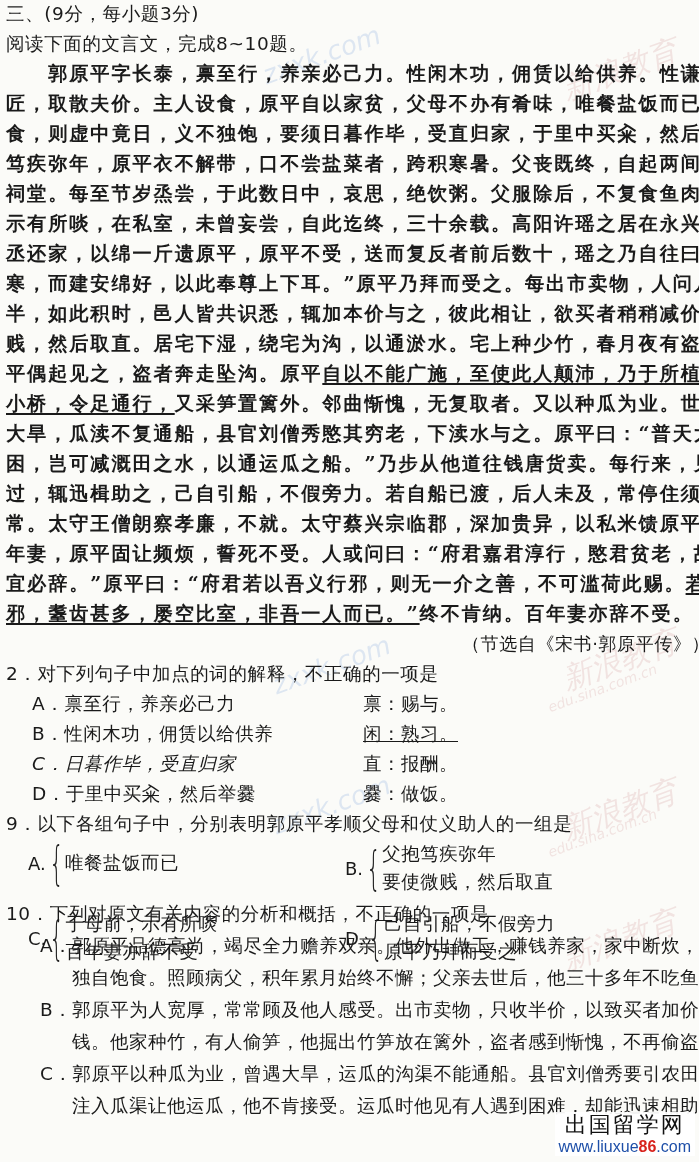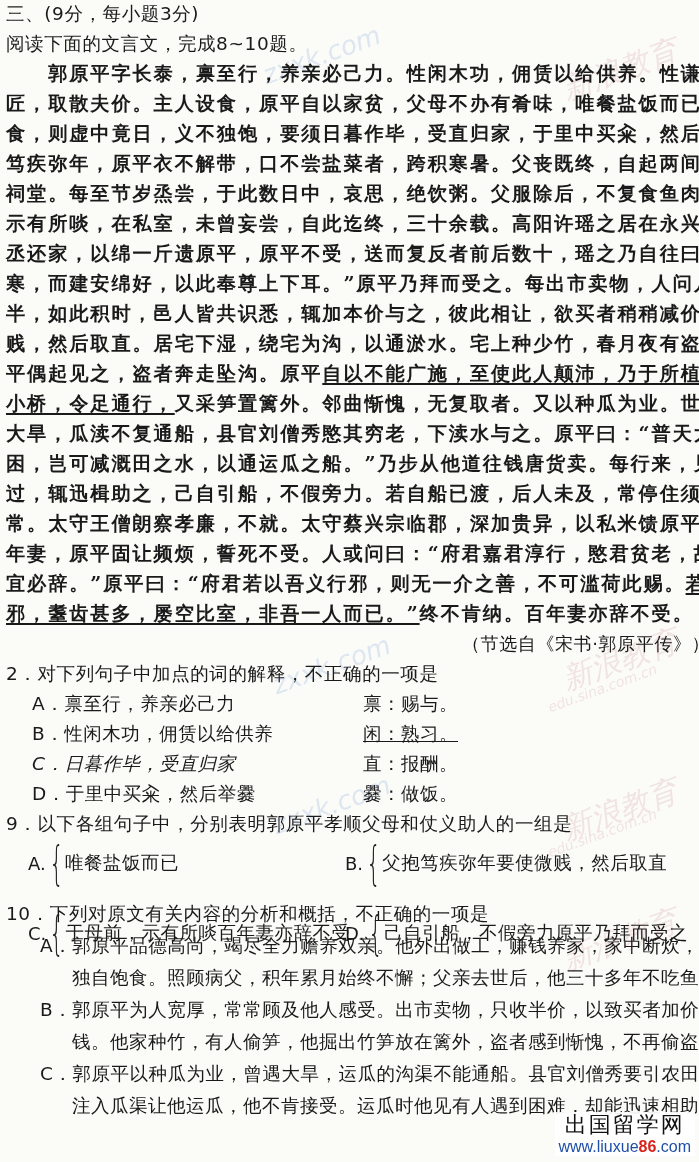--- a/index.html
+++ b/index.html
@@ -12,21 +12,21 @@
   }
   .page { position: absolute; left: 0; top: 0; width: 699px; height: 1162px; }
   .line { position: absolute; left: 0; white-space: nowrap; font-size: 19px; line-height: 24px; letter-spacing: 0.6px; }
   .sans { font-family: "DejaVu Sans", "Liberation Sans", sans-serif; }
   .passage .line { font-size: 19.2px; letter-spacing: 1.9px; font-weight: bold; }
   .ul { text-decoration: underline; text-underline-offset: 3px; text-decoration-thickness: 1.5px; }
   .opt { font-size: 18.5px; letter-spacing: 0.5px; }
   .brace-grp { position: absolute; display: flex; align-items: center; }
   .brace-label { font-size: 18px; margin-right: 2px; }
   .brace { font-size: 46px; line-height: 46px; font-weight: 200; transform: scaleX(0.5); margin: 0 -6px 0 -6px; color: #222; }
-  .brace-lines { display: flex; flex-direction: row; }
+  .brace-lines { display: flex; flex-direction: column; }
   .brace-lines span { font-size: 18.5px; line-height: 28px; letter-spacing: 0.5px; }
   .wm { position: absolute; color: rgba(200,120,120,0.18); font-family: "DejaVu Sans", sans-serif; font-style: italic; pointer-events: none; transform: rotate(-20deg); }
   .logo { position: absolute; right: 4px; bottom: 6px; background: rgba(255,255,255,0.92); padding: 0 4px; text-align: center; }
   .logo .cn { font-family: "DejaVu Sans", sans-serif; font-size: 22px; letter-spacing: 2px; color: #111; line-height: 26px; }
   .logo .url { font-family: "Liberation Sans", sans-serif; font-size: 16px; color: #1e4fa8; line-height: 18px; }
   .logo .url b { color: #d8231c; font-weight: bold; }
 </style>
 </head>
 <body>
 

